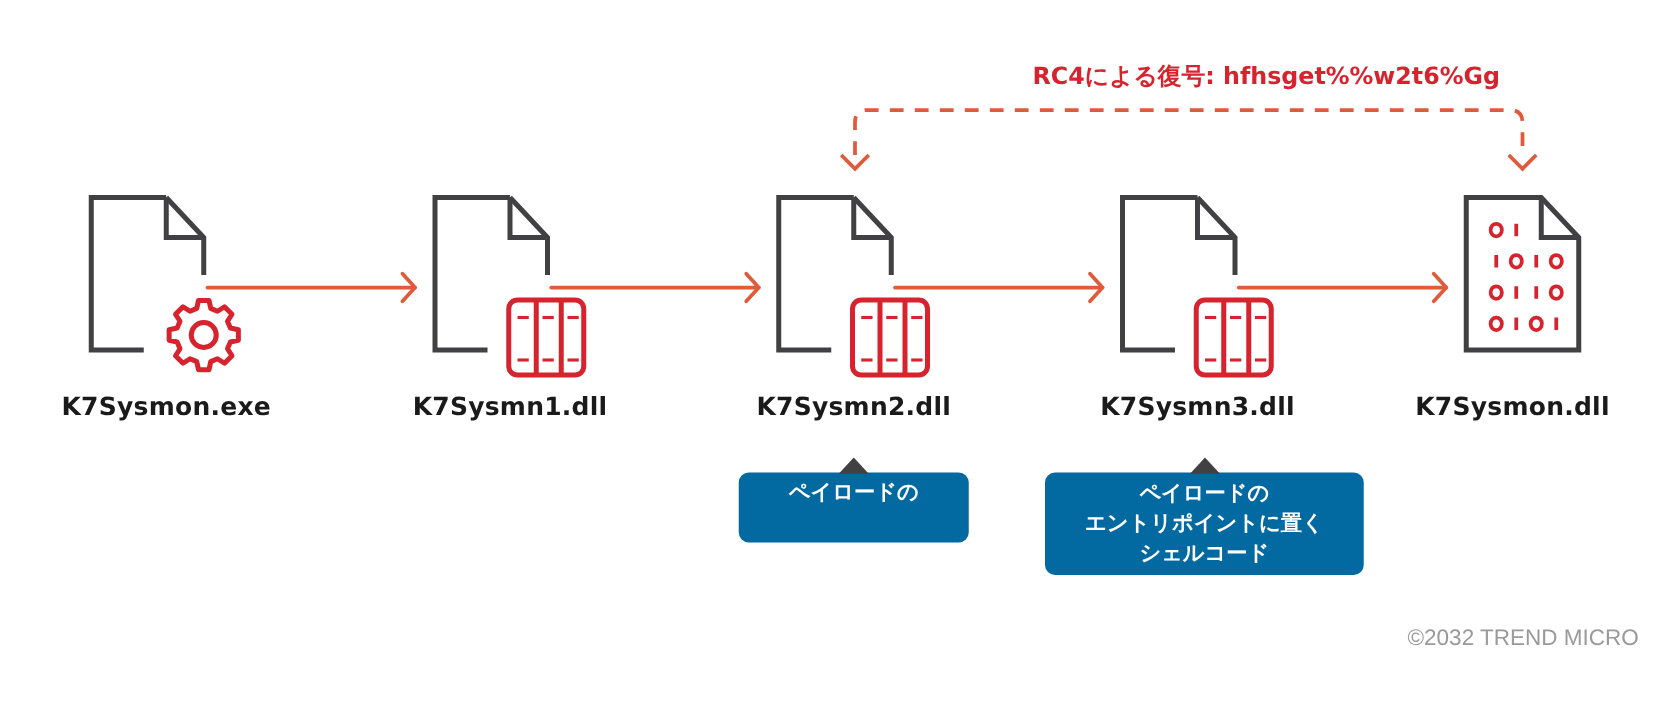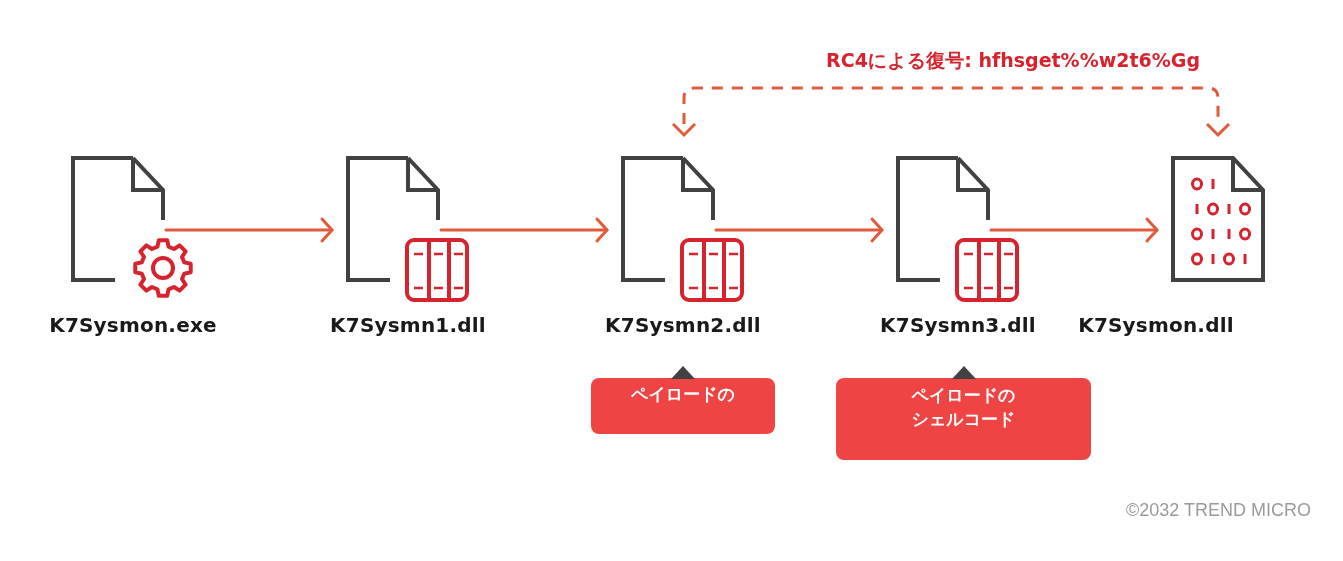--- a/index.html
+++ b/index.html
@@ -1,20 +1,20 @@
 <!DOCTYPE html>
 <html><head>
 <meta charset="utf-8">
 <style>
   html,body{margin:0;padding:0;background:#ffffff;}
   body{width:1343px;height:561px;position:relative;overflow:hidden;font-family:"DejaVu Sans","Liberation Sans",sans-serif;}
   #diagram{position:absolute;left:0;top:0;}
   .label{position:absolute;top:313px;width:240px;text-align:center;font-size:20px;font-weight:bold;color:#1a1a1a;letter-spacing:0.2px;}
   .rc4{position:absolute;left:700px;top:48px;width:500px;text-align:right;color:#d7232d;font-size:19px;font-weight:bold;}
-  .callout{position:absolute;background:#ef4444;color:#fff;border-radius:8px;text-align:center;font-weight:bold;font-size:17px;line-height:24px;}
+  .callout{position:absolute;background:#0369a1;color:#fff;border-radius:8px;text-align:center;font-weight:bold;font-size:17px;line-height:24px;}
   .callout .tail{position:absolute;top:-12px;left:50%;margin-left:-12px;width:0;height:0;border-left:12px solid transparent;border-right:12px solid transparent;border-bottom:13px solid #414042;}
   .callout .line{display:block;}
   .copyright{position:absolute;right:32px;top:500px;color:#9a9a9a;font-size:18px;font-family:"Liberation Sans",sans-serif;}
 </style>
 </head>
 <body>
 
 <svg id="diagram" width="1343" height="561" viewBox="0 0 1343 561" xmlns="http://www.w3.org/2000/svg">
 
   <g fill="none" stroke="#e05a3c" stroke-width="3">
@@ -128,26 +128,27 @@
       </g>
     </g>
 </svg>
 
 <div class="rc4">RC4による復号: hfhsget%%w2t6%Gg</div>
 
 <div class="label" style="left:13px;">K7Sysmon.exe</div>
 <div class="label" style="left:288px;">K7Sysmn1.dll</div>
 <div class="label" style="left:563px;">K7Sysmn2.dll</div>
 <div class="label" style="left:838px;">K7Sysmn3.dll</div>
-<div class="label" style="left:1036px;">K7Sysmon.dll</div>
+<div class="label" style="left:1090px;">K7Sysmon.dll</div>
 
 <div class="callout" style="left:591px;top:378px;width:184px;height:56px;padding-top:4px;box-sizing:border-box;">
   <span class="tail"></span>
   <span class="line">ペイロードの</span>
 </div>
 
 <div class="callout" style="left:836px;top:378px;width:255px;height:82px;padding-top:5px;box-sizing:border-box;">
   <span class="tail"></span>
   <span class="line">ペイロードの</span>
+  <span class="line">エントリポイントに置く</span>
   <span class="line">シェルコード</span>
 </div>
 
 <div class="copyright">©2032 TREND MICRO</div>
 
 </body></html>

